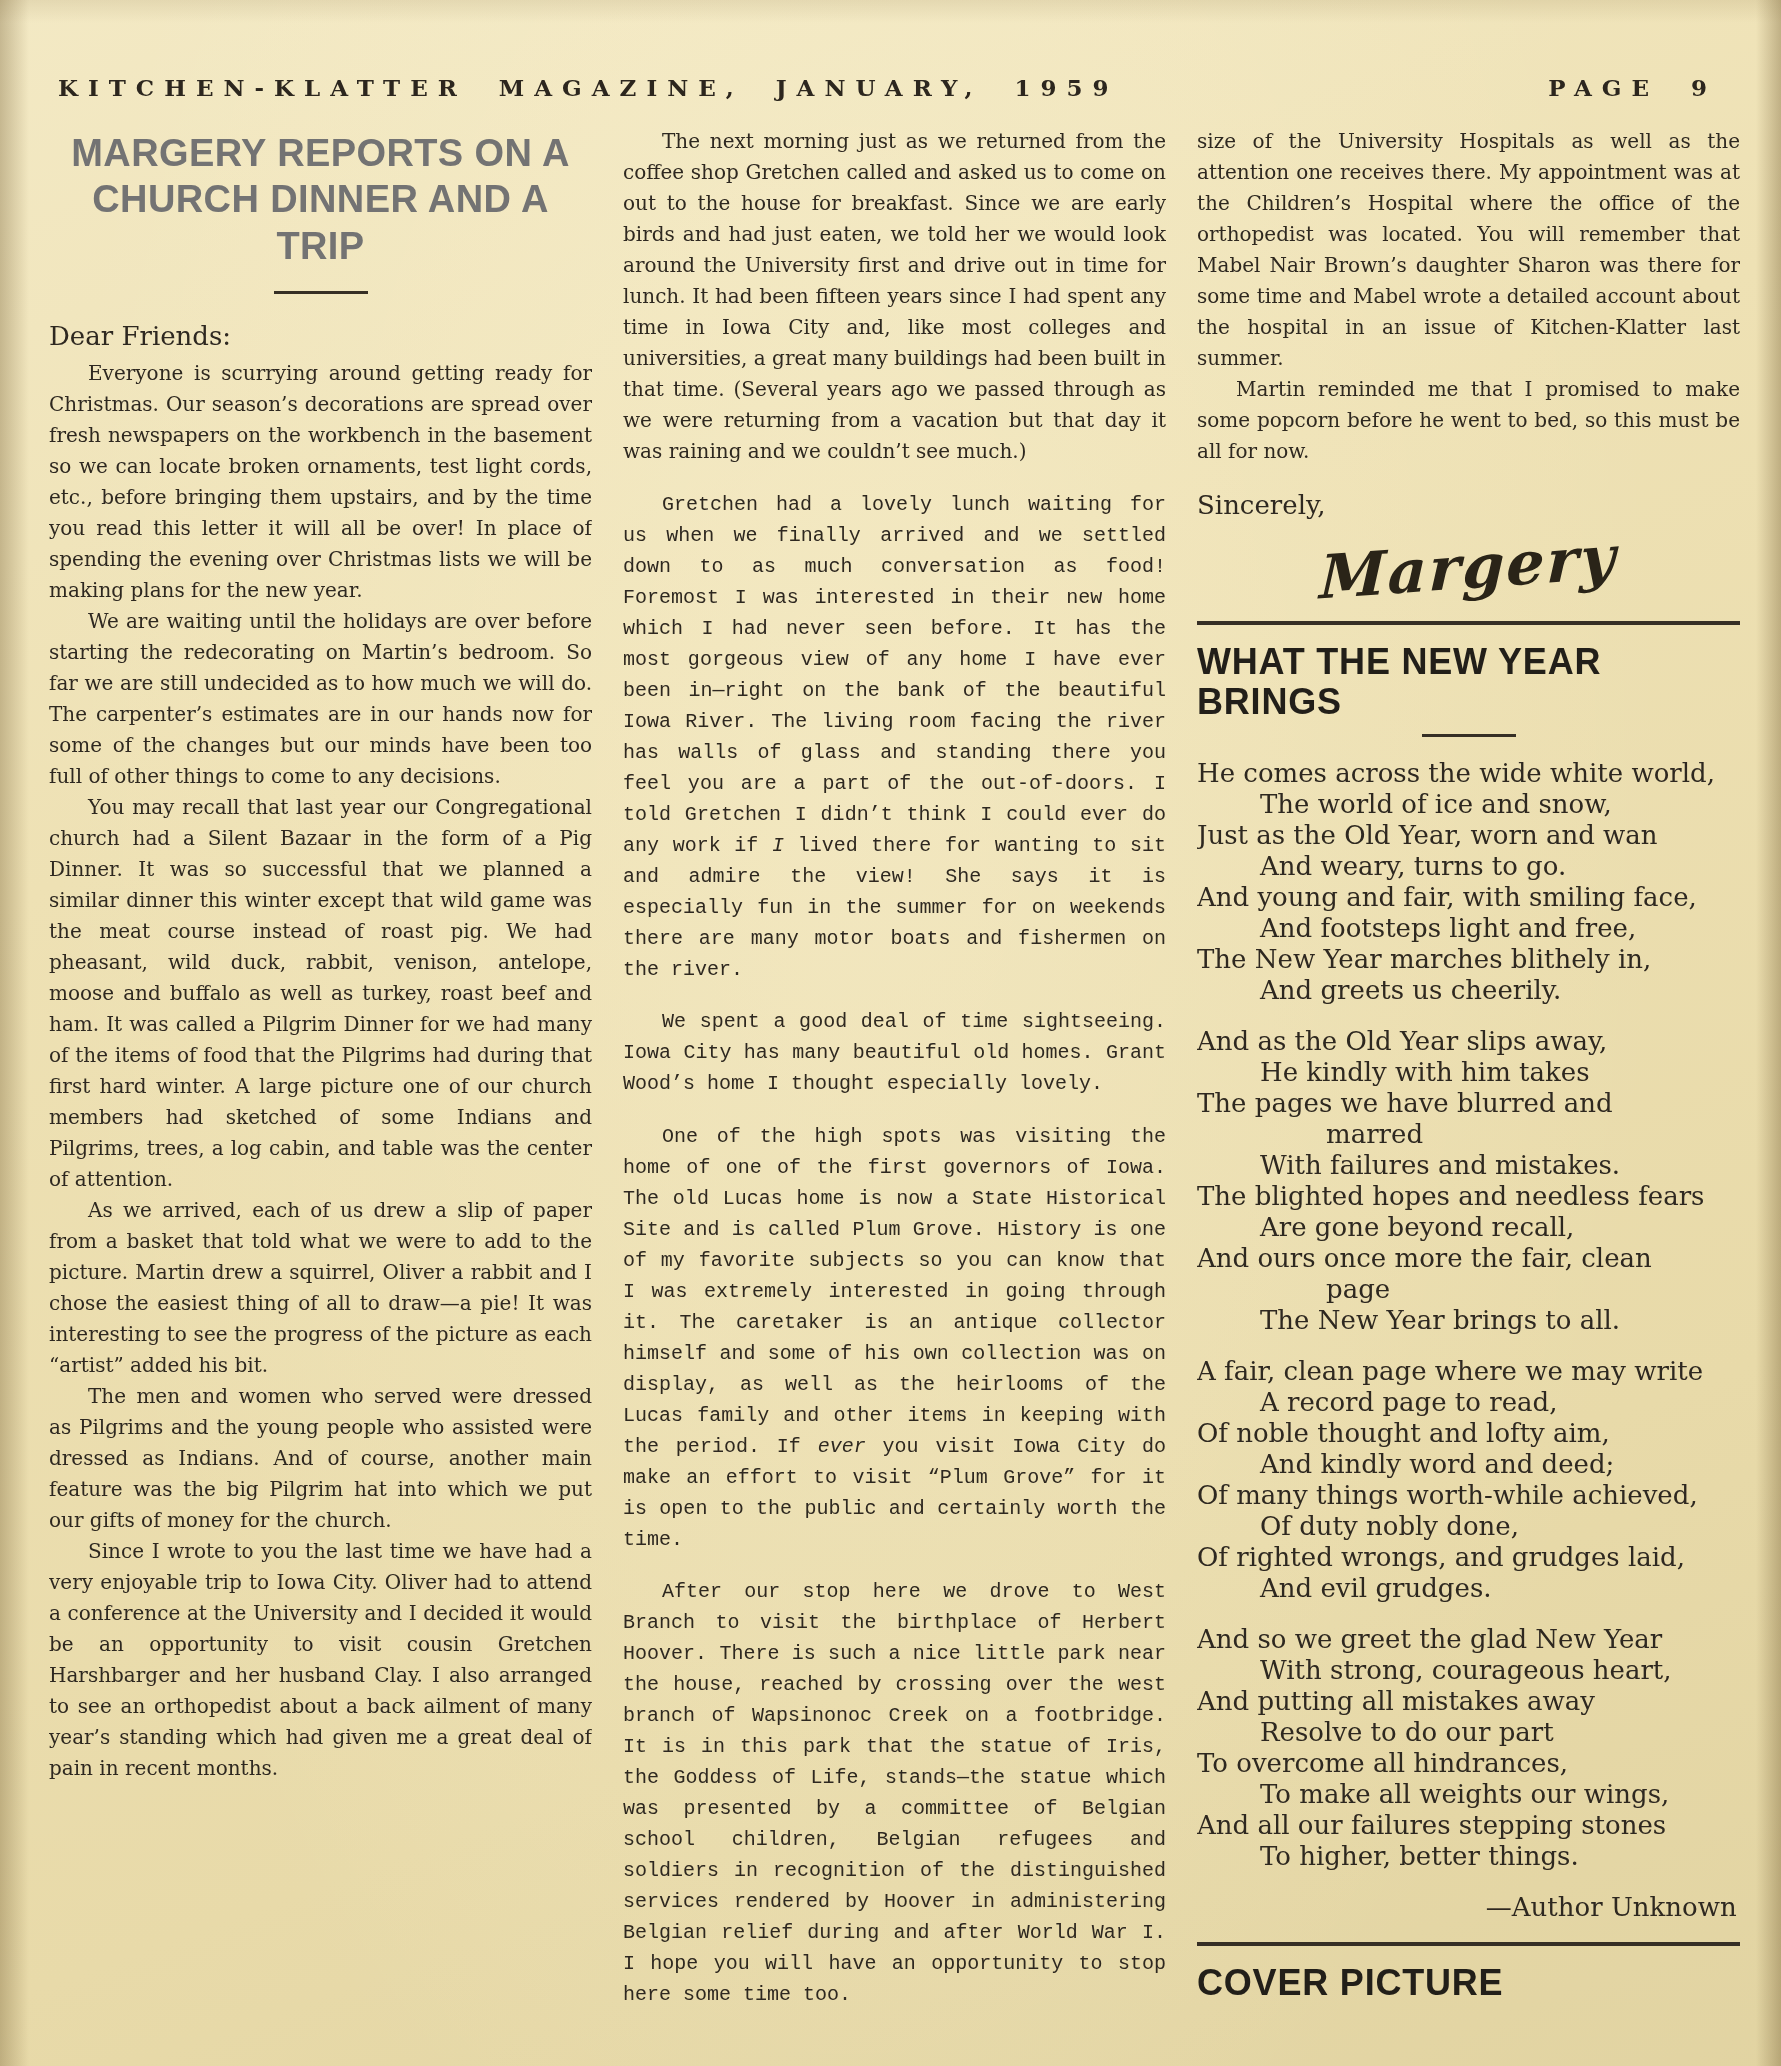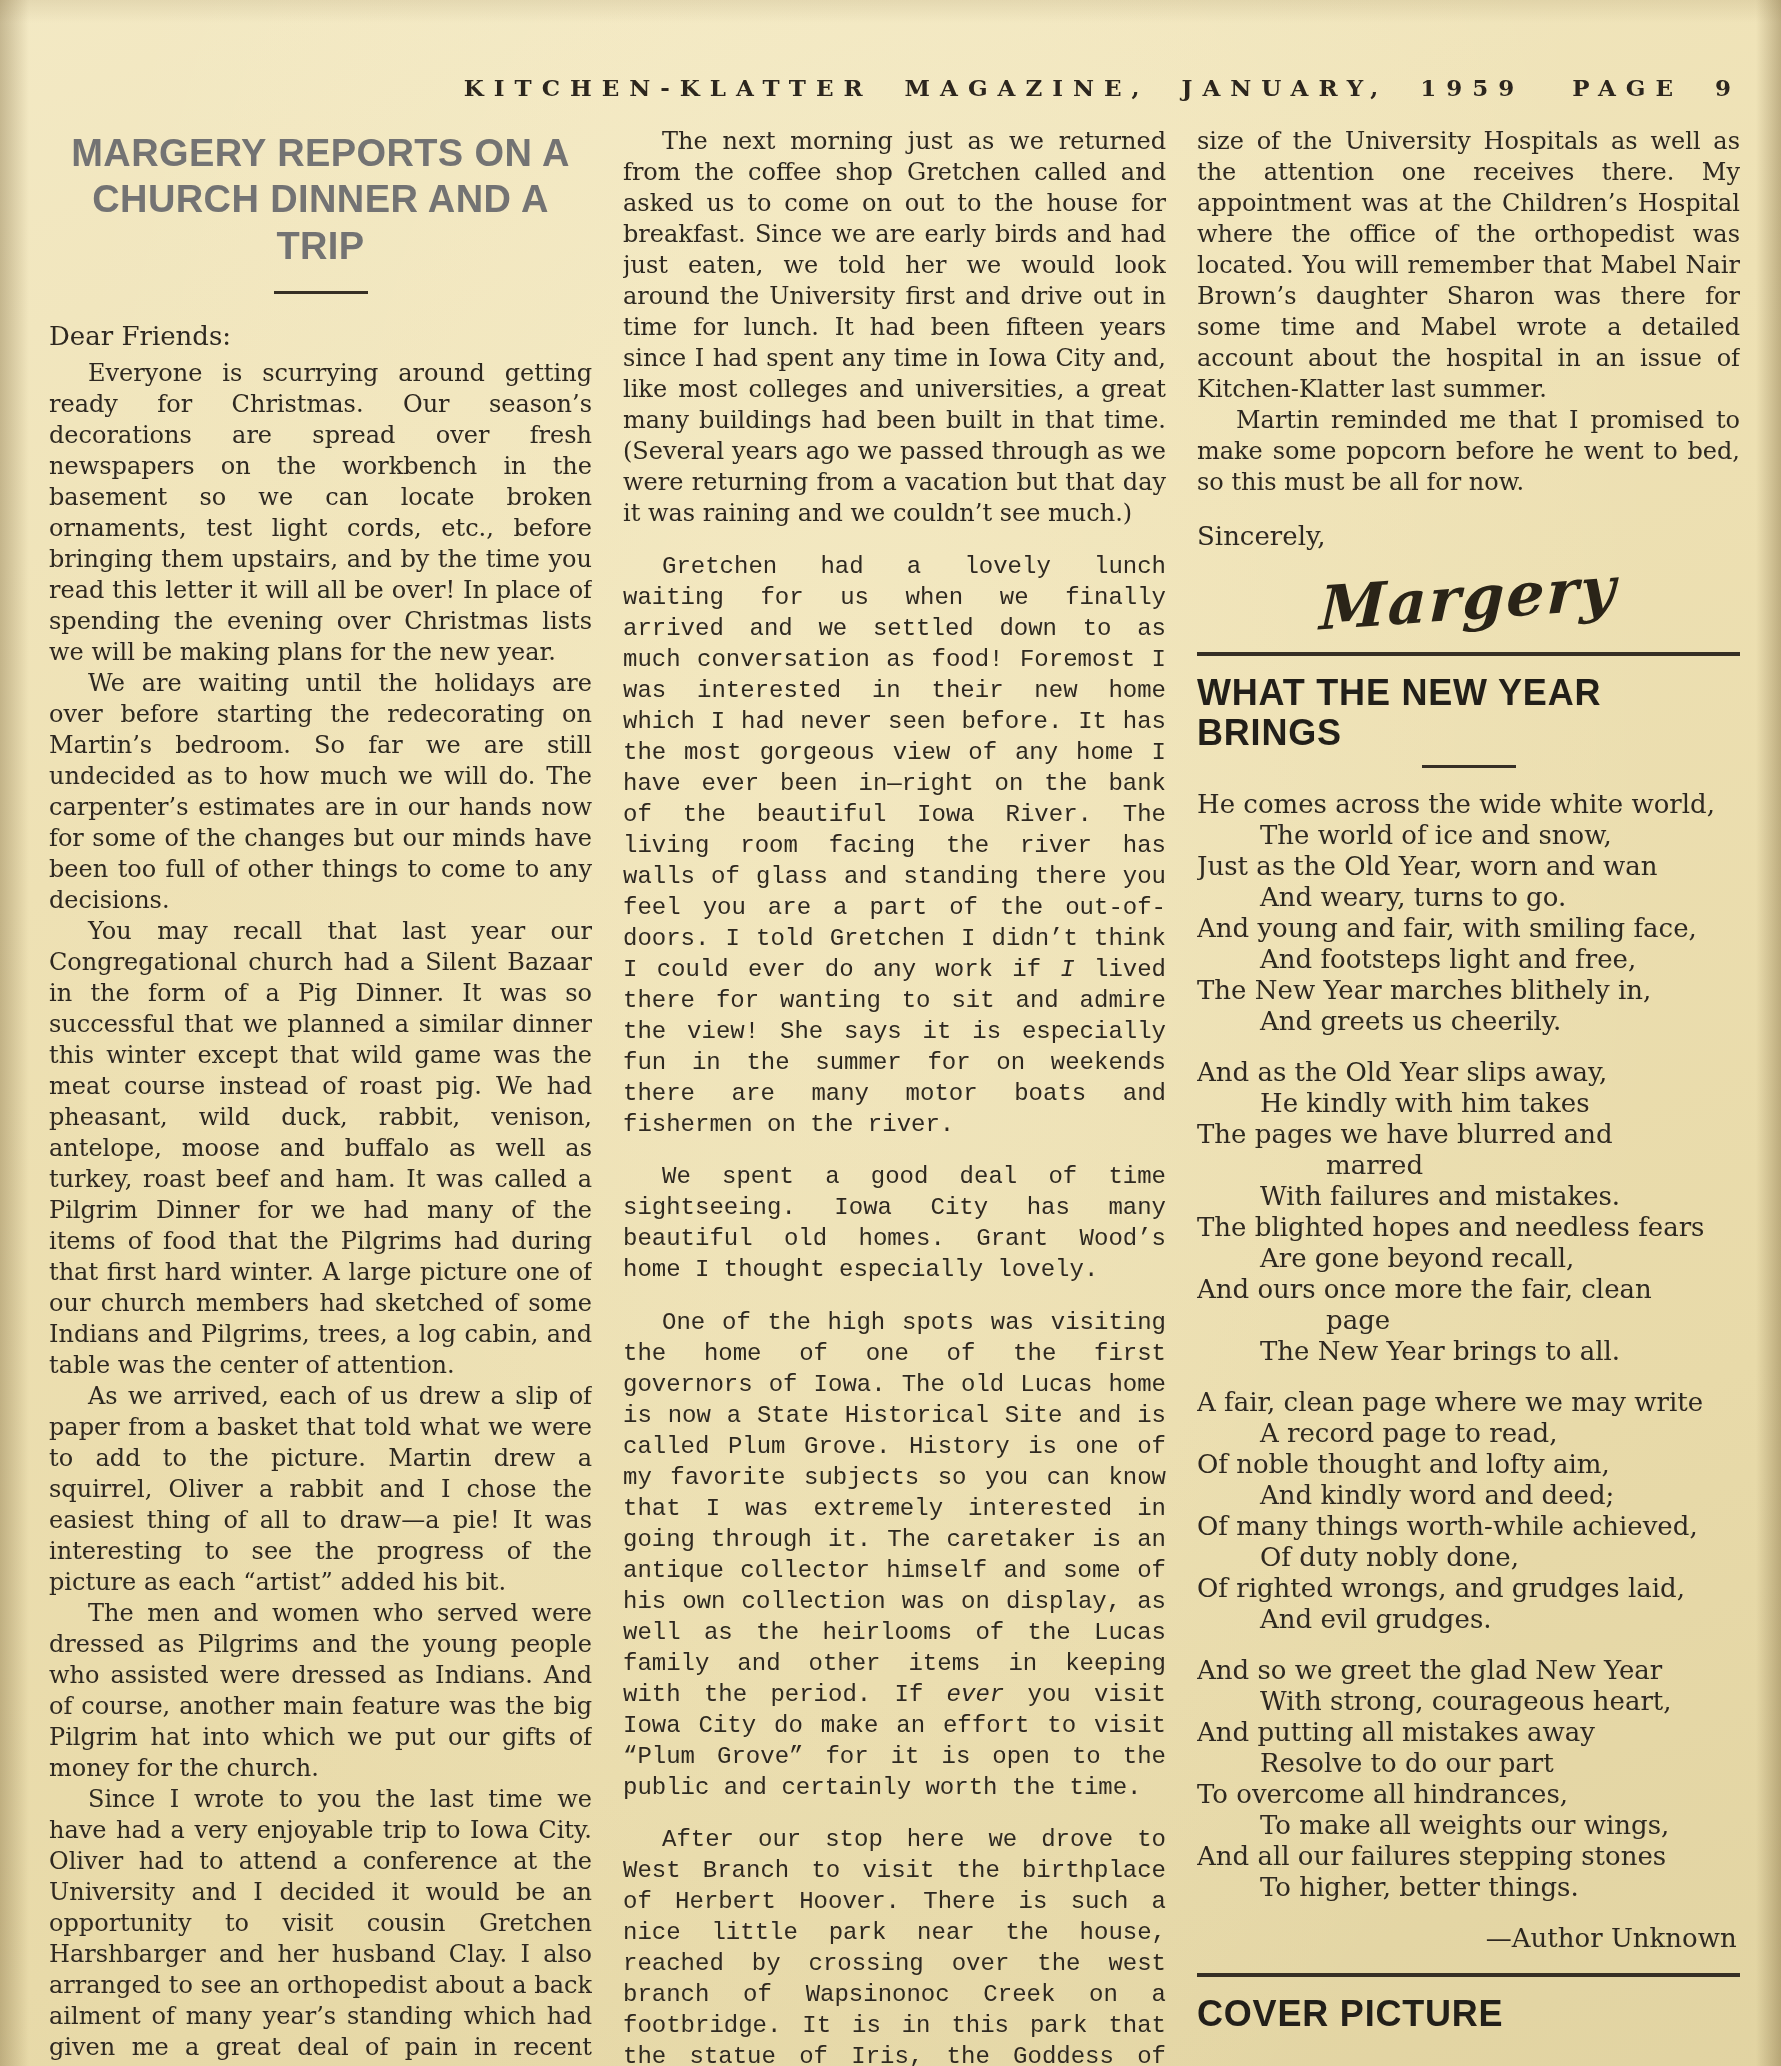--- a/index.html
+++ b/index.html
@@ -10,31 +10,31 @@
     color:#2e2820;
   }
   .edge-shade{position:absolute;inset:0;pointer-events:none;
     background:
       linear-gradient(90deg,rgba(95,72,30,0.30),rgba(95,72,30,0.0) 29px),
       linear-gradient(270deg,rgba(95,72,30,0.33),rgba(95,72,30,0.0) 25px),
       linear-gradient(180deg,rgba(120,95,45,0.12),rgba(120,95,45,0.0) 23px),
       linear-gradient(0deg,rgba(95,72,30,0.18),rgba(95,72,30,0.0) 29px),
       radial-gradient(ellipse at 48% 30%,rgba(255,249,224,0.30),rgba(255,249,224,0.0) 62%);
   }
-  .header{position:absolute;top:74px;left:58px;right:40px;display:flex;justify-content:flex-end;align-items:baseline;gap:48px;}
+  .header{position:absolute;top:74px;left:58px;right:64px;display:flex;justify-content:space-between;align-items:baseline;}
   .masthead{font-weight:bold;font-size:23px;letter-spacing:10px;word-spacing:14px;color:#2c261e;white-space:nowrap;}
   .columns{position:absolute;top:126px;left:49px;right:41px;bottom:50px;display:flex;gap:31px;}
   .col{flex:1 1 0;overflow:hidden;}
   .article-title{font-family:"Liberation Sans","DejaVu Sans",sans-serif;font-weight:bold;
     font-size:38px;line-height:1.22;text-align:center;letter-spacing:0.4px;color:#737373;margin:4.1px 0 0;}
   .rule-short{width:94px;height:3.3px;background:#362f25;margin:22px auto 26.4px;}
   .rule-short.tight{margin:12.4px auto 20.7px;}
   .rule-heavy{height:4.1px;background:#362f25;margin:19px 0 17.4px;}
   .salutation{font-size:26px;line-height:31px;margin:0 0 5.8px;}
-  p.body{font-size:24px;line-height:31px;text-align:justify;text-indent:39px;margin:0;
+  p.body{font-size:20px;line-height:31px;text-align:justify;text-indent:39px;margin:0;
     -webkit-hyphens:auto;hyphens:auto;}
   p.body.gap{margin-top:21.5px;font-family:Liberation Mono, monospace;}
   p.body.cont{text-indent:0;}
   .emph{font-style:italic;}
   .closing{font-size:26px;line-height:31px;text-align:left;margin-top:23px;}
   .signature{font-family:"DejaVu Serif",serif;font-style:italic;font-weight:bold;font-size:60px;
     text-align:center;transform:rotate(-4deg) skewX(-6deg);letter-spacing:2.1px;margin:10.7px 0 0;color:#2a2418;}
   .section-title{font-family:"Liberation Sans","DejaVu Sans",sans-serif;font-weight:bold;
     font-size:36px;line-height:1.1;text-align:left;letter-spacing:0.8px;color:#221f19;margin:0;}
   .poem{font-size:26px;line-height:31px;}

